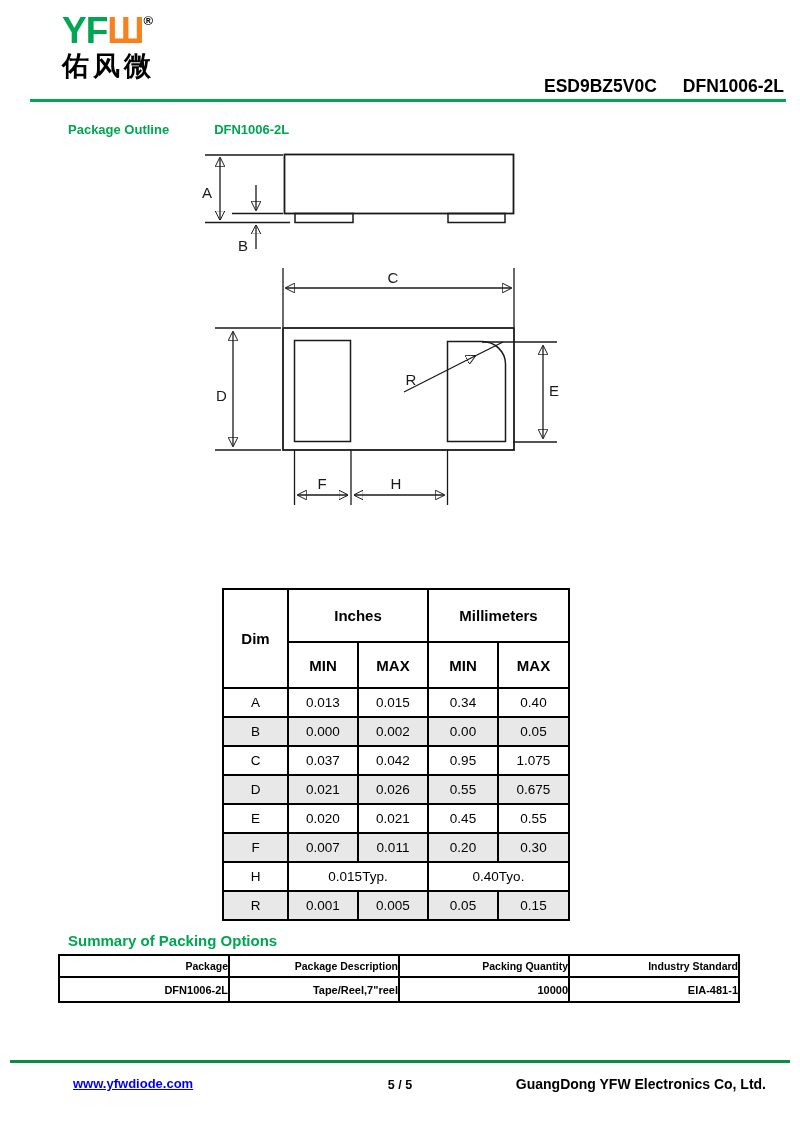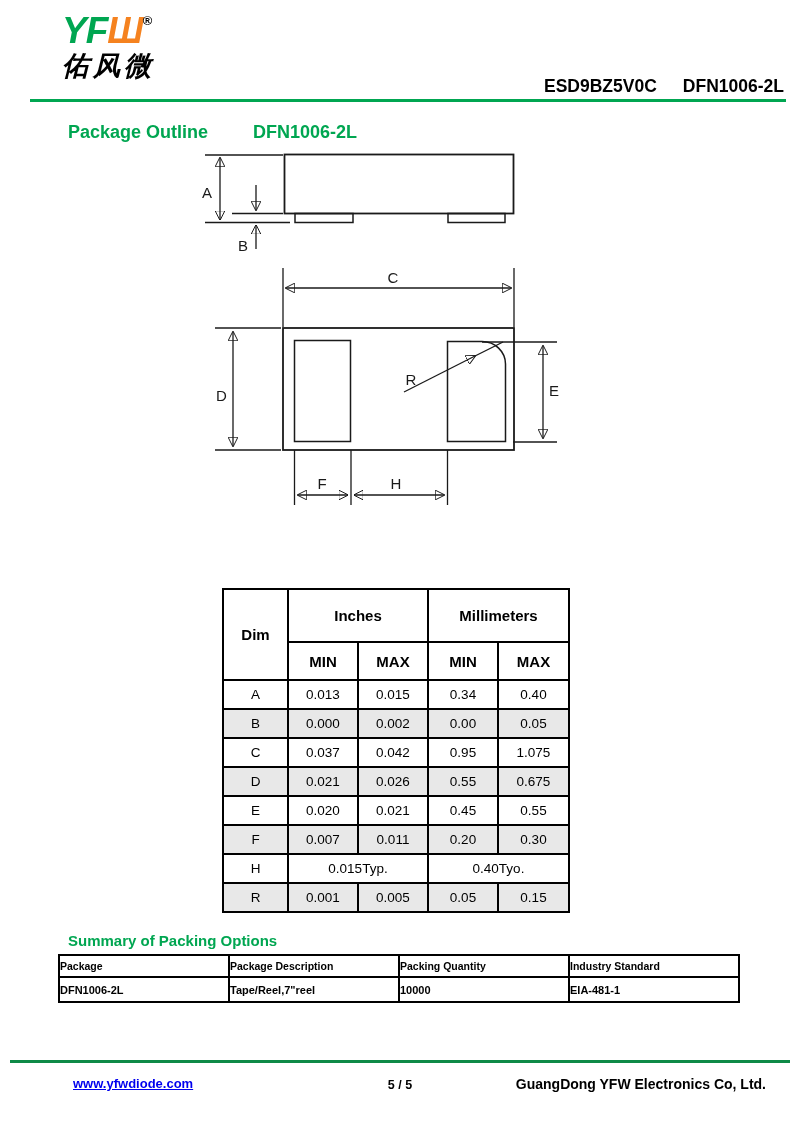--- a/index.html
+++ b/index.html
@@ -5,56 +5,56 @@
   :root{
     --green:#00A651; --footer-line:#0E8A47; --orange:#F5821F;
     --link:#0000EE; --rowgray:#E8E8E8; --ink:#000;
   }
   *{margin:0;padding:0;box-sizing:border-box;}
   html,body{background:#fff;}
   body{font-family:"Liberation Sans","DejaVu Sans",sans-serif;color:#000;}
   .page{position:relative;width:800px;height:1131px;background:#fff;overflow:hidden;}
 
   
-  .logo{position:absolute;left:62px;top:12px;line-height:1;font-style:italic;}
+  .logo{position:absolute;left:62px;top:12px;line-height:1;}
   .logo-row1{font-weight:bold;font-size:37px;letter-spacing:-1px;white-space:nowrap;}
   .logo-yf{color:var(--green);}
   .logo-w{color:var(--orange);}
   .logo-reg{font-size:13px;vertical-align:18px;color:#000;font-weight:bold;}
   .logo-cn{font-weight:bold;font-size:27px;letter-spacing:4px;margin-top:4px;color:#000;}
   .part-number{position:absolute;top:76px;right:16px;display:flex;gap:26px;
     font-weight:bold;font-size:17.5px;color:#000;}
   .rule-top{position:absolute;left:30px;top:99px;width:756px;height:3px;background:var(--green);}
 
   
   .section-title{position:absolute;left:68px;top:122px;display:flex;gap:45px;
-    color:var(--green);font-weight:bold;font-size:18px;}
+    color:var(--green);font-weight:bold;font-size:13px;}
 
   
   .svg-abs{position:absolute;}
   .draw line,.draw path,.draw rect{stroke:#1a1a1a;fill:none;}
   .draw text{fill:#1a1a1a;font-family:"Liberation Sans","DejaVu Sans",sans-serif;font-size:15px;}
   .arrhead{fill:#1a1a1a;stroke:none;}
 
   
   .dim-table{position:absolute;left:222px;top:588px;border-collapse:collapse;table-layout:fixed;width:346px;}
   .dim-table col.c0{width:65px;} .dim-table col.c1{width:70px;}
   .dim-table col.c2{width:70px;} .dim-table col.c3{width:70px;} .dim-table col.c4{width:71px;}
   .dim-table th,.dim-table td{border:2px solid #000;text-align:center;vertical-align:middle;padding:0;background:#fff;}
   .dim-table th{font-size:15px;font-weight:bold;}
   .dim-table td{font-size:13.5px;font-weight:normal;height:29px;}
   .dim-table tr.hd1 th{height:53px;}
-  .dim-table tr.hd2 th{height:38px;}
+  .dim-table tr.hd2 th{height:46px;}
   .dim-table tr.shaded td{background:var(--rowgray);}
 
   
   .packing-title{position:absolute;left:68px;top:932px;color:var(--green);font-weight:bold;font-size:15px;}
   .packing-table{position:absolute;left:58px;top:954px;border-collapse:collapse;table-layout:fixed;width:680px;}
   .packing-table col{width:170px;}
-  .packing-table th,.packing-table td{border:2px solid #000;text-align:left;vertical-align:middle;
+  .packing-table th,.packing-table td{border:2px solid #000;text-align:right;vertical-align:middle;
     font-weight:bold;background:#fff;padding:0;}
   .packing-table th{font-size:10.5px;height:22px;}
   .packing-table td{font-size:11px;height:25px;}
 
   
   .rule-bottom{position:absolute;left:10px;top:1060px;width:780px;height:3px;background:var(--footer-line);}
   .footer-website{position:absolute;left:40px;top:1076px;font-size:13px;font-weight:bold;
     color:var(--link);text-decoration:underline;cursor:pointer;margin-left:33px;}
   .footer-page{position:absolute;left:0;right:0;top:1078px;text-align:center;font-size:12.5px;font-weight:bold;}
   .footer-company{position:absolute;right:34px;top:1076px;font-size:14px;font-weight:bold;}

